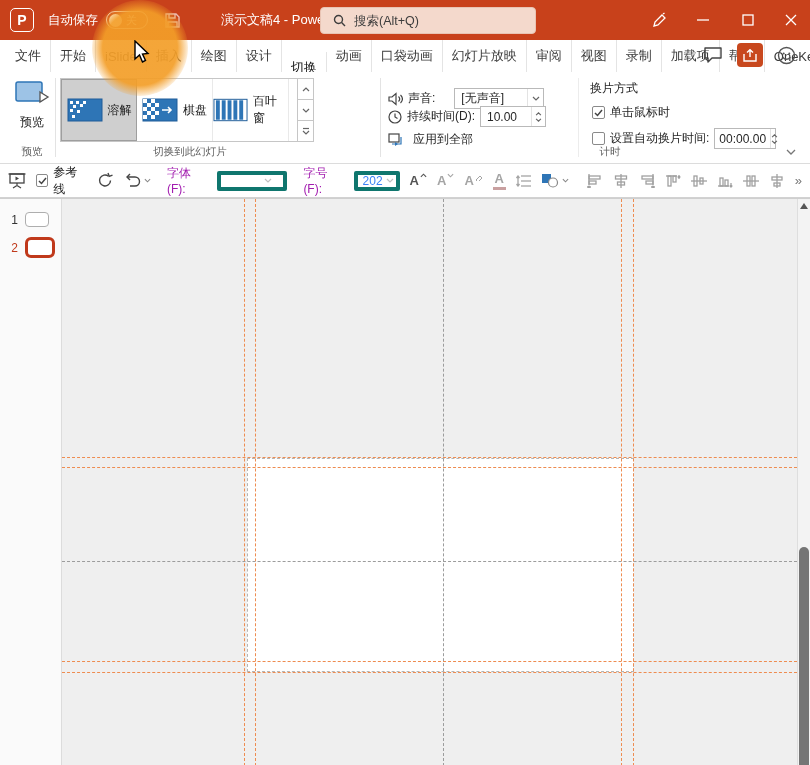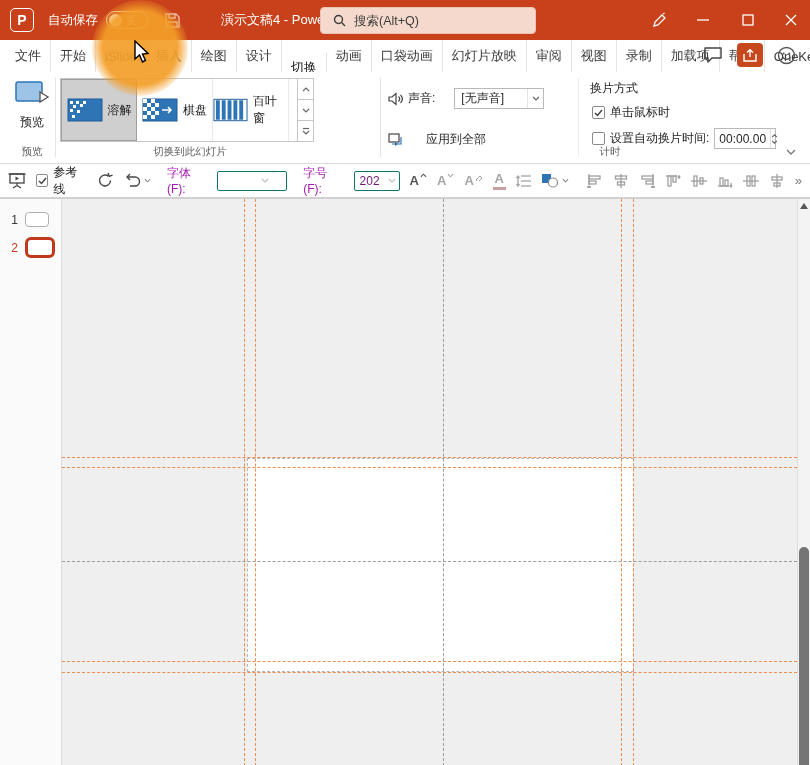--- a/index.html
+++ b/index.html
@@ -52,29 +52,29 @@
   .gal-sbtn:last-child { border-bottom:1px solid #c6c6c6; }
   .effect-opts { position:absolute; left:322px; top:6px; width:52px; text-align:center; color:#a8a8a8; }
   .effect-opts .lbl { font-size:12px; margin-top:5px; color:#a8a8a8; }
 
   .timing-row { position:absolute; display:flex; align-items:center; gap:5px; font-size:12px; color:#262626; }
   .combo { height:21px; border:1px solid #b9b9b9; border-radius:0; background:#fff; display:flex; align-items:center; }
   .combo .val { padding:0 6px; font-size:12px; }
   .combo .dd { width:16px; height:100%; display:flex; align-items:center; justify-content:center; border-left:1px solid #e3e3e3; color:#666; }
   .spin { display:flex; flex-direction:column; justify-content:center; width:14px; height:100%; border-left:1px solid #e3e3e3; color:#666; align-items:center; gap:2px; }
   .chk { width:13px; height:13px; border:1px solid #8a8a8a; border-radius:2px; background:#fff; display:inline-flex; align-items:center; justify-content:center; }
-  .link-btn { display:flex; align-items:center; gap:22px; font-size:12px; color:#262626; }
+  .link-btn { display:flex; align-items:center; gap:9px; font-size:12px; color:#262626; }
   .collapse-chev { position:absolute; right:14px; bottom:8px; color:#777; }
 
   
   .qtoolbar { position:absolute; left:0; top:164px; width:810px; height:34px; background:#fff; border-bottom:1px solid #d2d2d2; display:flex; align-items:center; gap:10px; padding:0 8px; }
   .qt-icon { display:flex; align-items:center; color:#444; }
   .qt-gray { color:#a5a5a5; }
   .qt-label { font-size:12px; color:#a21caf; }
-  .qt-combo { height:20px; border:1px solid #0f766e; border-radius:2px; display:flex; align-items:center; color:#701a75; background:#fff; }
+  .qt-combo { height:20px; border:4px solid #0f766e; border-radius:2px; display:flex; align-items:center; color:#3b82f6; background:#fff; }
   .qt-combo .val { padding:0 5px; min-width:40px; font-size:12px; }
   .qt-combo .dd { width:14px; display:flex; justify-content:center; color:#c0c0c0; }
   .qt-A { font-size:13px; font-weight:bold; display:flex; align-items:flex-start; gap:1px; }
   .more-btn { color:#777; font-size:13px; }
 
   
   .workspace { position:absolute; left:0; top:198px; width:810px; height:567px; background:#efefef; border-top:1px solid #cfcfcf; }
   .thumb-panel { position:absolute; left:0; top:0; width:62px; height:567px; background:#fafafa; border-right:1px solid #dcdcdc; }
   .thumb-item { position:absolute; display:flex; align-items:center; gap:7px; }
   .thumb-num { font-size:12px; color:#333; width:10px; text-align:right; }
@@ -284,20 +284,38 @@
       <span>声音:</span>
       <div class="combo" style="width:90px; margin-left:14px;">
         <span class="val" style="flex:1;">[无声音]</span>
         <span class="dd">
             <svg width="8" height="5" viewBox="0 0 8 5">
               <path d="M1 1 L4 4 L7 1" fill="none" stroke="#666" stroke-width="1.2"></path>
             </svg>
           </span>
       </div>
     </div>
+    <div class="timing-row" style="left:388px; top:34px;">
+      <svg width="14" height="14" viewBox="0 0 14 14">
+          <circle cx="7" cy="7" r="6" fill="none" stroke="#444" stroke-width="1.2"></circle>
+          <path d="M7 3.5 V7 l2.5 1.5" fill="none" stroke="#444" stroke-width="1.2"></path>
+        </svg>
+      <span>持续时间(D):</span>
+      <div class="combo" style="width:66px;">
+        <span class="val" style="flex:1;">10.00</span>
+        <span class="spin">
+          <svg width="7" height="4" viewBox="0 0 8 5">
+              <path d="M1 4 L4 1 L7 4" fill="none" stroke="#666" stroke-width="1.4"></path>
+            </svg>
+          <svg width="7" height="4" viewBox="0 0 8 5">
+              <path d="M1 1 L4 4 L7 1" fill="none" stroke="#666" stroke-width="1.4"></path>
+            </svg>
+        </span>
+      </div>
+    </div>
     <div class="timing-row" style="left:388px; top:59px;">
       <span class="link-btn">
         <svg width="16" height="14" viewBox="0 0 16 14">
             <rect x="1" y="1" width="10" height="8" fill="none" stroke="#444" stroke-width="1.2"></rect>
             <path d="M4 11 h9 V4" fill="none" stroke="#2e75b6" stroke-width="1.2"></path>
             <path d="M7 13 l3-2 -3-2" fill="#2e75b6"></path>
           </svg>
         <span>应用到全部</span>
       </span>
     </div>

